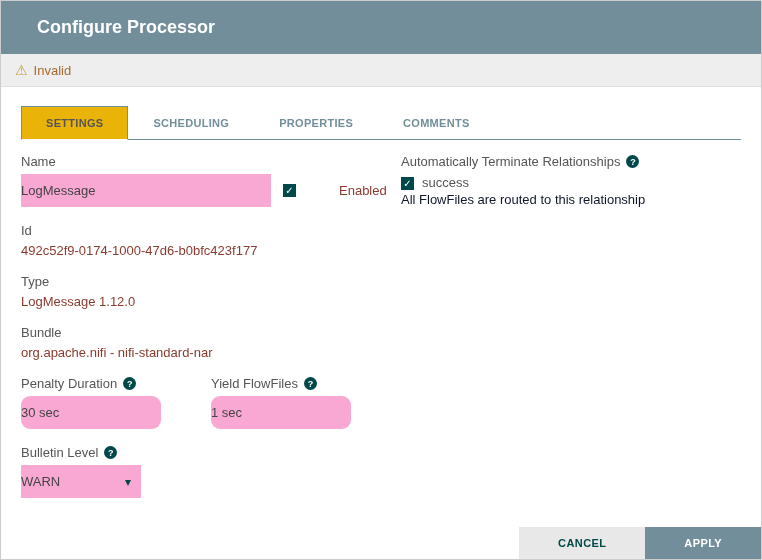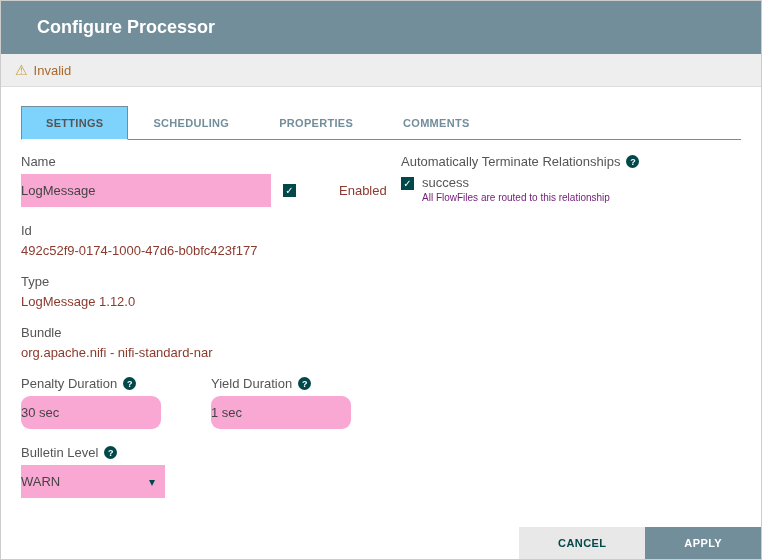--- a/index.html
+++ b/index.html
@@ -52,21 +52,21 @@
     letter-spacing: 0.3px;
     cursor: pointer;
     border: 1px solid transparent;
     border-bottom: none;
     position: relative;
     top: 1px;
     background: transparent;
   }
   .tab.active {
     color: #555;
-    background: #7dd3fc;
+    background: #eab308;
     border: 1px solid #728e9b;
     border-bottom: 1px solid #fff;
   }
   .panel {
     display: flex;
     padding-top: 14px;
     gap: 10px;
   }
   .col-left {
     width: 370px;
@@ -144,21 +144,21 @@
     display: flex;
     gap: 50px;
     margin-bottom: 16px;
   }
   .dur-col .text-input {
     width: 140px;
     border-radius: 9px;
   }
   .select-wrap {
     position: relative;
-    width: 144px;
+    width: 120px;
   }
   .select-wrap .text-input {
     padding-right: 28px;
   }
   .chevron {
     position: absolute;
     right: 10px;
     top: 50%;
     transform: translateY(-50%);
     color: #004849;
@@ -172,23 +172,22 @@
     margin-bottom: 2px;
   }
   .rel-row .checkbox-box {
     margin-top: 2px;
   }
   .rel-name {
     font-size: 13px;
     color: #555;
   }
   .rel-desc {
-    color: #701a75;
-    font-size: 10px;
-    margin-left: 21px;
+    color: #0f172a;
+    font-size: 13px;
   }
   .footer {
     position: absolute;
     bottom: 0;
     right: 0;
     display: flex;
     gap: 0;
     padding: 0;
   }
   .btn {
@@ -259,21 +258,21 @@
         <div class="dur-row">
           <div class="dur-col">
             <div class="field-label">
               <span>Penalty Duration</span>
               <span class="help-icon">?</span>
             </div>
             <input class="text-input" value="30 sec" style="">
           </div>
           <div class="dur-col">
             <div class="field-label">
-              <span>Yield Duration</span>
+              <span>Yield FlowFiles</span>
               <span class="help-icon">?</span>
             </div>
             <input class="text-input" value="1 sec" style="">
           </div>
         </div>
 
         <div class="field-label">
           <span>Bulletin Level</span>
           <span class="help-icon">?</span>
         </div>

